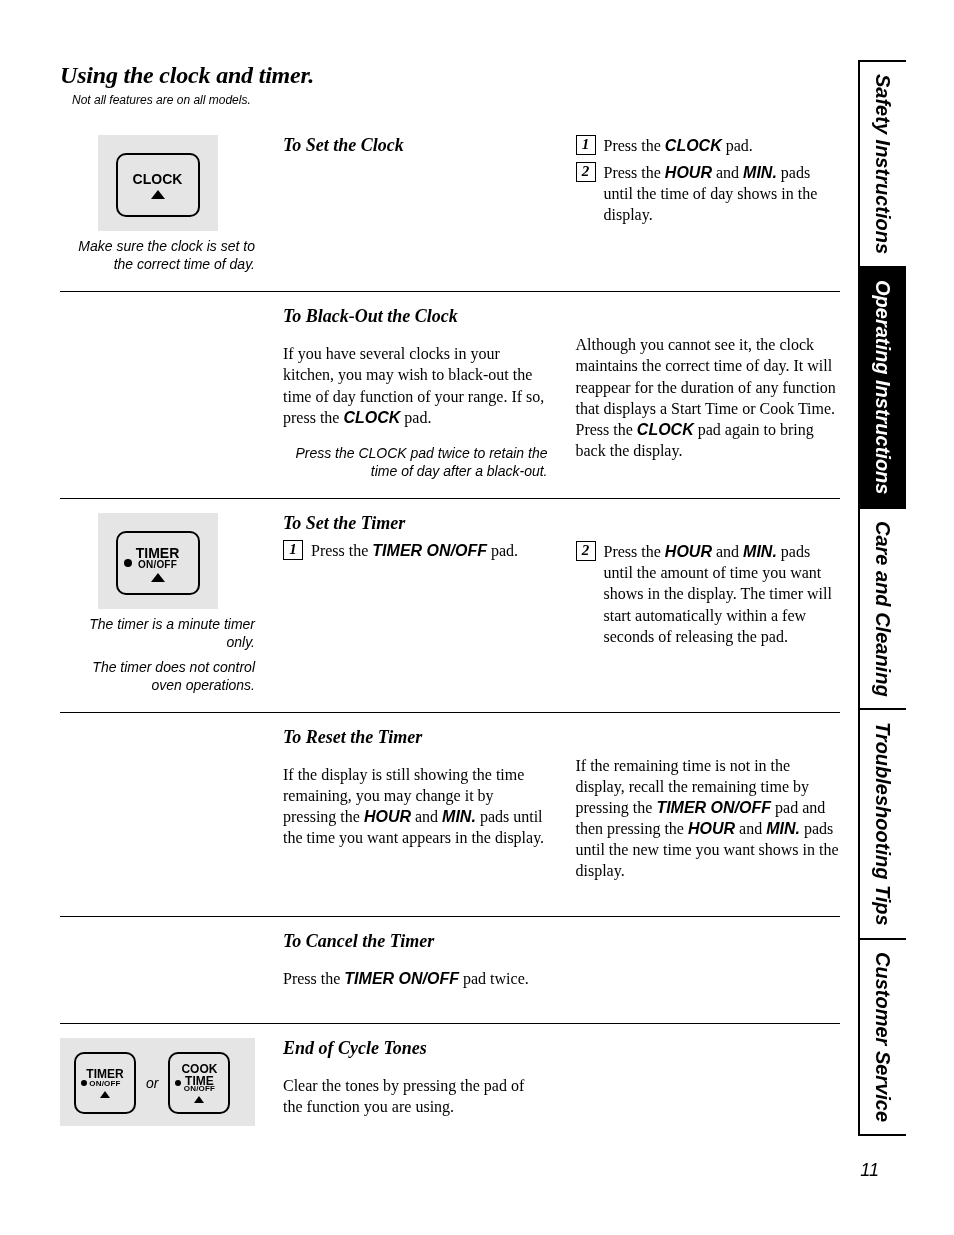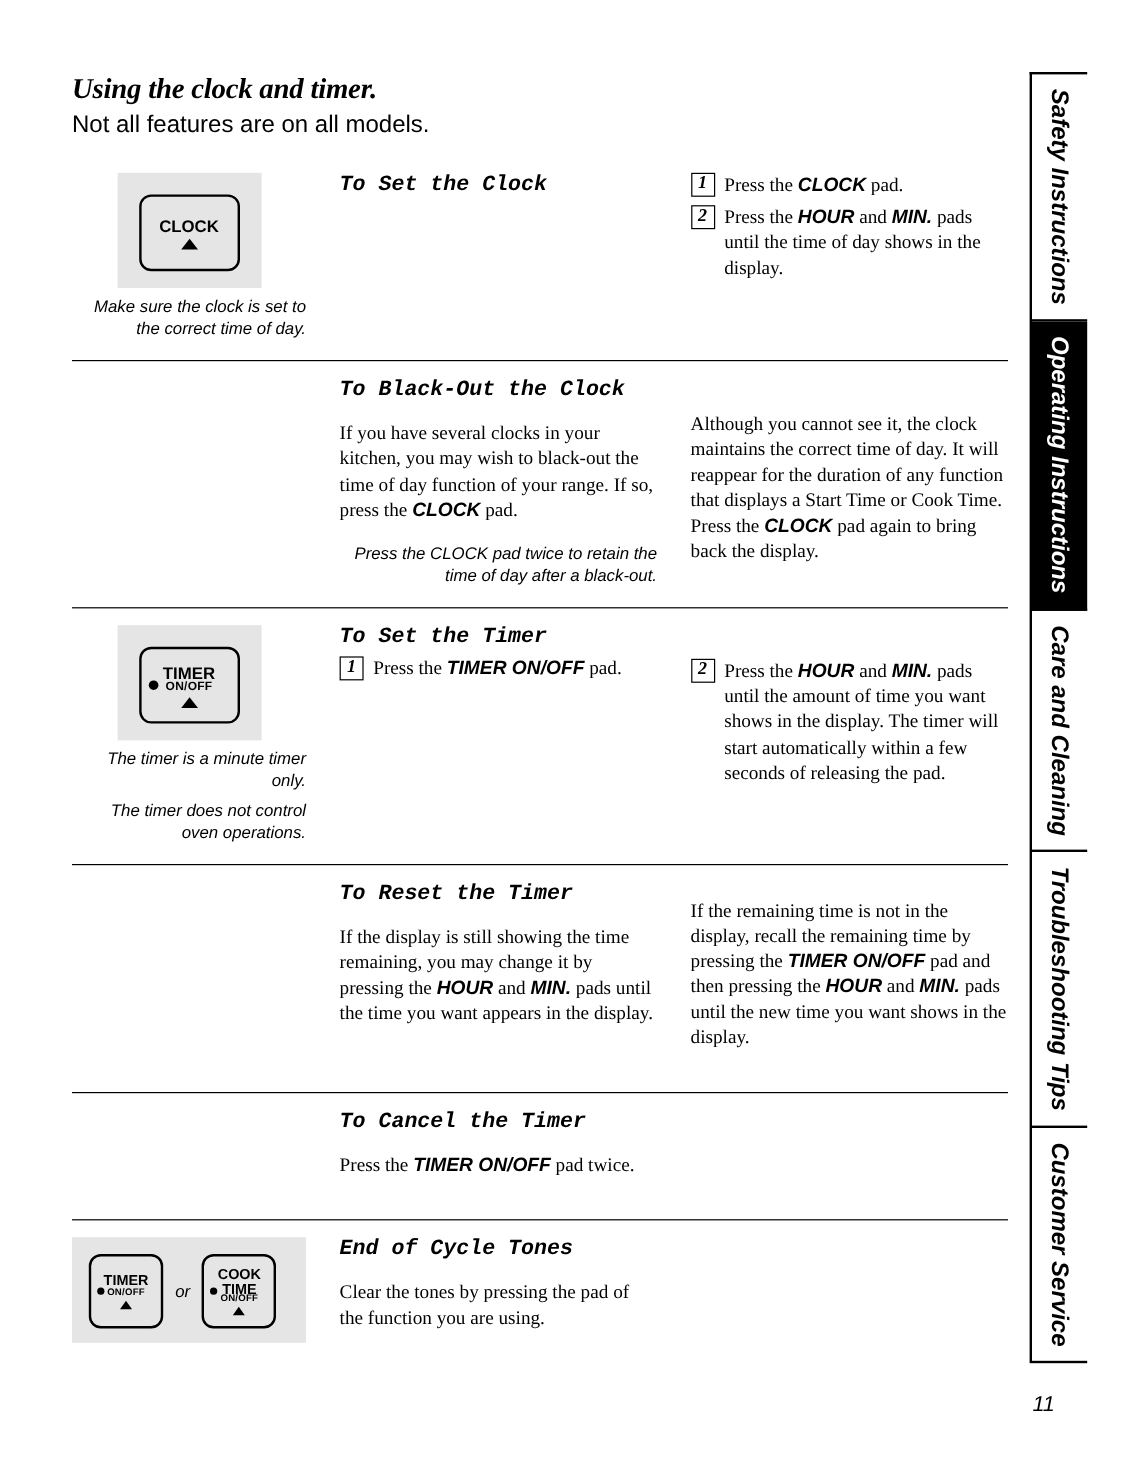--- a/index.html
+++ b/index.html
@@ -23,31 +23,32 @@
   .title {
     font-family: Liberation Serif, serif;
     font-weight: 800;
     font-style: italic;
     font-size: 24px;
     letter-spacing: -0.2px;
     margin: 0 0 4px 0;
   }
   .subtitle {
     font-family: "Helvetica Neue Condensed", "Arial Narrow", Arial, sans-serif;
-    font-size: 20px;
-    margin: 0 0 18px 0;
+    font-style: italic;
+    font-size: 12px;
+    margin: 0 0 18px 12px;
   }
   .section {
     border-top: 1px solid #000;
     padding: 14px 0 18px 0;
     position: relative;
   }
   .section.first { border-top: none; padding-top: 10px; }
   .section .heading {
-    font-family: Liberation Mono, monospace;
+    font-family: Liberation Serif, serif;
     font-weight: 800;
     font-style: italic;
     font-size: 18px;
     margin: 0 0 6px 0;
   }
   .cols {
     display: flex;
     gap: 28px;
   }
   .leftcol { width: 195px; flex: 0 0 195px; }
@@ -269,21 +270,21 @@
 
   <div class="section">
     <div class="cols">
       <div class="leftcol"></div>
       <div class="maincols">
         <div class="mcol">
           <h2 class="heading">To Reset the Timer</h2>
           <p class="body-text"><span>If the display is still showing the time remaining, you may change it by pressing the </span><span class="bold-sans">HOUR</span><span> and </span><span class="bold-sans">MIN.</span><span> pads until the time you want appears in the display.</span></p>
         </div>
         <div class="mcol">
-          <p class="body-text" style="margin-top:14px"><span>If the remaining time is not in the display, recall the remaining time by pressing the </span><span class="bold-sans">TIMER ON/OFF</span><span> pad and then pressing the </span><span class="bold-sans">HOUR</span><span> and </span><span class="bold-sans">MIN.</span><span> pads until the new time you want shows in the display.</span></p>
+          <p class="body-text" style="margin-top:28px"><span>If the remaining time is not in the display, recall the remaining time by pressing the </span><span class="bold-sans">TIMER ON/OFF</span><span> pad and then pressing the </span><span class="bold-sans">HOUR</span><span> and </span><span class="bold-sans">MIN.</span><span> pads until the new time you want shows in the display.</span></p>
         </div>
       </div>
     </div>
   </div>
 
   <div class="section">
     <div class="cols">
       <div class="leftcol"></div>
       <div class="maincols">
         <div class="mcol">

